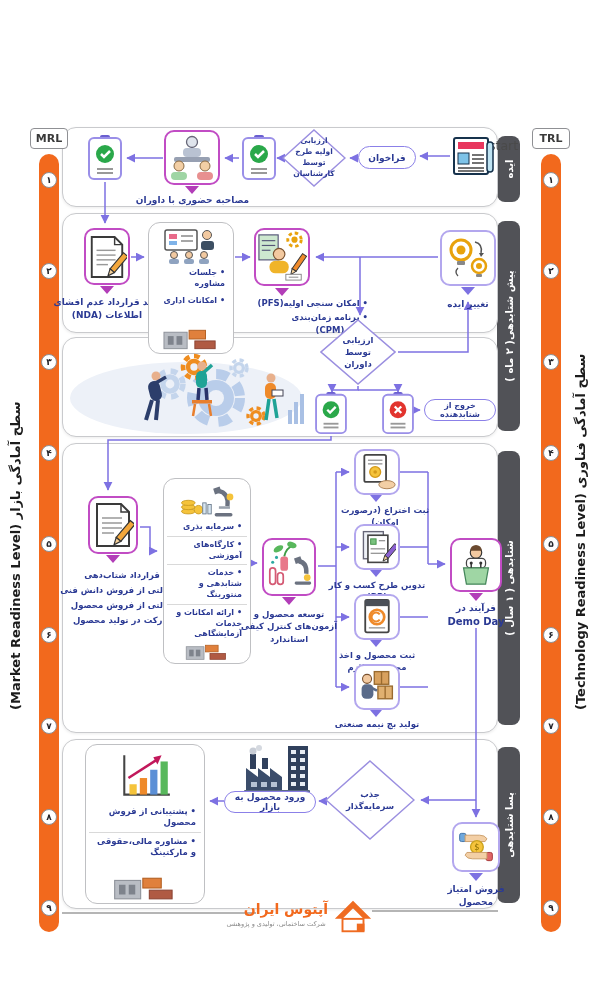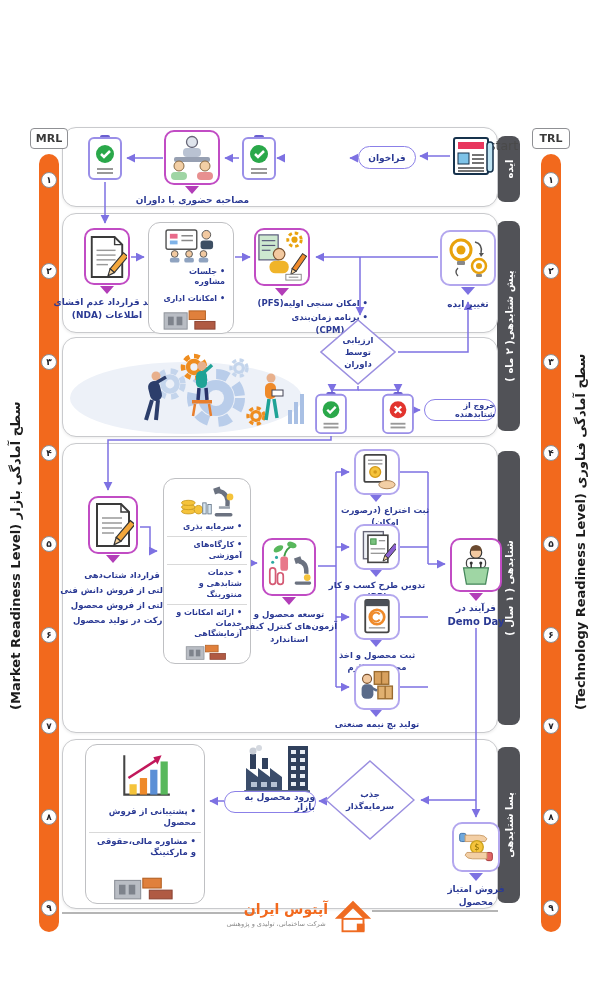--- a/index.html
+++ b/index.html
@@ -15,21 +15,21 @@
   .vaxis{position:absolute;white-space:nowrap;transform:rotate(-90deg);transform-origin:0 0;font-size:13px;font-weight:bold;color:#1c1c1c;direction:rtl;z-index:1}
   .panel{position:absolute;background:#fff;border:1.5px solid #c9cacd;border-radius:14px;z-index:1;box-shadow:0 1px 3px rgba(0,0,0,.08)}
   .tab{position:absolute;left:497px;width:23px;background:#515257;border-radius:8px;z-index:0}
   .tab span{position:absolute;top:50%;left:50%;transform:translate(-50%,-50%) rotate(-90deg);white-space:nowrap;color:#fff;font-size:10px;font-weight:bold;direction:rtl}
   .wires{position:absolute;left:0;top:0;z-index:2;pointer-events:none}
   .iconbox{position:absolute;background:#fff;border:2px solid #b3a7ee;border-radius:10px;z-index:3;display:flex;align-items:center;justify-content:center}
   .iconbox.mag{border-color:#c14cc4}
   .ptr{position:absolute;width:0;height:0;border-left:7px solid transparent;border-right:7px solid transparent;border-top:8px solid #7d71e2;z-index:3}
   .ptr.mag{border-top-color:#b23db8}
   .lbl{position:absolute;direction:rtl;text-align:center;color:#2b3a94;font-weight:bold;font-size:9px;line-height:1.45;z-index:3}
-  .pill{position:absolute;background:#fff;border:1.5px solid #8b80e8;border-radius:12px;color:#2b3a94;font-weight:bold;font-size:9px;display:flex;align-items:center;justify-content:center;direction:rtl;z-index:3;}
+  .pill{position:absolute;background:#fff;border:1.5px solid #8b80e8;border-radius:12px;color:#2b3a94;font-weight:bold;font-size:9px;display:flex;align-items:center;justify-content:center;direction:rtl;z-index:3;text-align:center}
   .dmd{position:absolute;z-index:3}
   .dmd svg{position:absolute;inset:0}
   .dmd span{position:absolute;inset:0;display:flex;align-items:center;justify-content:center;text-align:center;direction:rtl;color:#2b3a94;font-weight:bold;font-size:8.5px;line-height:1.45;padding:0 12px}
   .groupbox{position:absolute;background:#fff;border:1.5px solid #bfc0c3;border-radius:12px;z-index:3;display:flex;flex-direction:column;align-items:center;padding:6px 3px 2px;overflow:hidden}
   .gl{direction:rtl;width:100%;color:#2b3a94;font-weight:bold;font-size:8px;line-height:1.35;text-align:right;padding:3px 5px}
   .gl::before{content:"• "}
   .divs .gl + .gl{border-top:1px solid #d9d9d9}
   .blist{position:absolute;direction:rtl;color:#2b3a94;font-weight:bold;font-size:8.5px;line-height:1.75;text-align:right;z-index:3}
   .blist div::before{content:"• "}
   .clipic{position:absolute;z-index:3}
@@ -136,20 +136,26 @@
     <rect x="6" y="19" width="11" height="11" fill="#7ec3e8" stroke="#16324c" stroke-width="1"></rect>
     <line x1="20" y1="21" x2="32" y2="21" stroke="#444" stroke-width="1.5"></line>
     <line x1="20" y1="25" x2="32" y2="25" stroke="#444" stroke-width="1.5"></line>
     <line x1="20" y1="29" x2="32" y2="29" stroke="#444" stroke-width="1.5"></line>
     <line x1="6" y1="34" x2="32" y2="34" stroke="#444" stroke-width="1.5"></line>
     <line x1="6" y1="37" x2="32" y2="37" stroke="#444" stroke-width="1.5"></line>
   </svg>
 
   <div class="pill" style="left:358px;top:146px;width:58px;height:23px">فراخوان</div>
 
+  <div class="dmd" style="left:282px;top:129px;width:64px;height:58px">
+    <svg viewBox="0 0 64 58">
+        <polygon points="32,1 63,29 32,57 1,29" fill="#fff" stroke="#9b8fe0" stroke-width="1.5"></polygon>
+      </svg>
+    <span style="font-size:7.5px">ارزیابی اولیه طرح توسط کارشناسان</span>
+  </div>
 
   <svg class="clipic" style="left:242px;top:135px" width="34" height="45" viewBox="0 0 34 45">
     <rect x="12" y="0" width="10" height="6" rx="2" fill="#6a5fd0"></rect>
     <rect x="1" y="3" width="32" height="41" rx="5" fill="#fff" stroke="#9a8fe8" stroke-width="2"></rect>
     <circle cx="17" cy="19" r="9" fill="#2aa84a"></circle>
     <path d="M13,19 l3,3 l6,-6" stroke="#fff" stroke-width="2.5" fill="none"></path>
     <line x1="9" y1="34" x2="25" y2="34" stroke="#999" stroke-width="2"></line>
     <line x1="9" y1="38" x2="25" y2="38" stroke="#999" stroke-width="2"></line>
   </svg>
 
@@ -186,21 +192,21 @@
       <line x1="10" y1="32" x2="22" y2="32" stroke="#999" stroke-width="1.5"></line>
       <g transform="rotate(40 31 33)">
         <rect x="28" y="18" width="6" height="22" fill="#f3a73c" stroke="#333" stroke-width="1.2"></rect>
         <path d="M28,40 l3,7 l3,-7 z" fill="#f5d09a" stroke="#333" stroke-width="1.2"></path>
       </g>
     </svg>
   </div>
   <div class="ptr mag" style="left:100px;top:286px"></div>
   <div class="lbl" style="left:45px;top:296px;width:124px">عقد قرارداد عدم افشای اطلاعات (NDA)</div>
 
-  <div class="groupbox" style="left:148px;top:222px;width:86px;height:112px">
+  <div class="groupbox" style="left:148px;top:222px;width:86px;height:132px">
     <svg width="56" height="36" viewBox="0 0 56 36">
       <rect x="2" y="1" width="32" height="20" rx="2" fill="#fff" stroke="#555" stroke-width="1.5"></rect>
       <rect x="6" y="5" width="8" height="5" fill="#e86a8a"></rect>
       <rect x="6" y="12" width="8" height="4" fill="#7fb3e8"></rect>
       <line x1="18" y1="7" x2="30" y2="7" stroke="#888" stroke-width="1.5"></line>
       <line x1="18" y1="12" x2="30" y2="12" stroke="#888" stroke-width="1.5"></line>
       <circle cx="44" cy="6" r="4.5" fill="#f2c9a0" stroke="#555" stroke-width="1"></circle>
       <rect x="38" y="12" width="13" height="9" rx="3" fill="#3d4f63"></rect>
       <circle cx="11" cy="26" r="3.5" fill="#f2c9a0" stroke="#555" stroke-width="1"></circle>
       <rect x="6" y="30" width="10" height="5" rx="2" fill="#8fa3c0"></rect>

